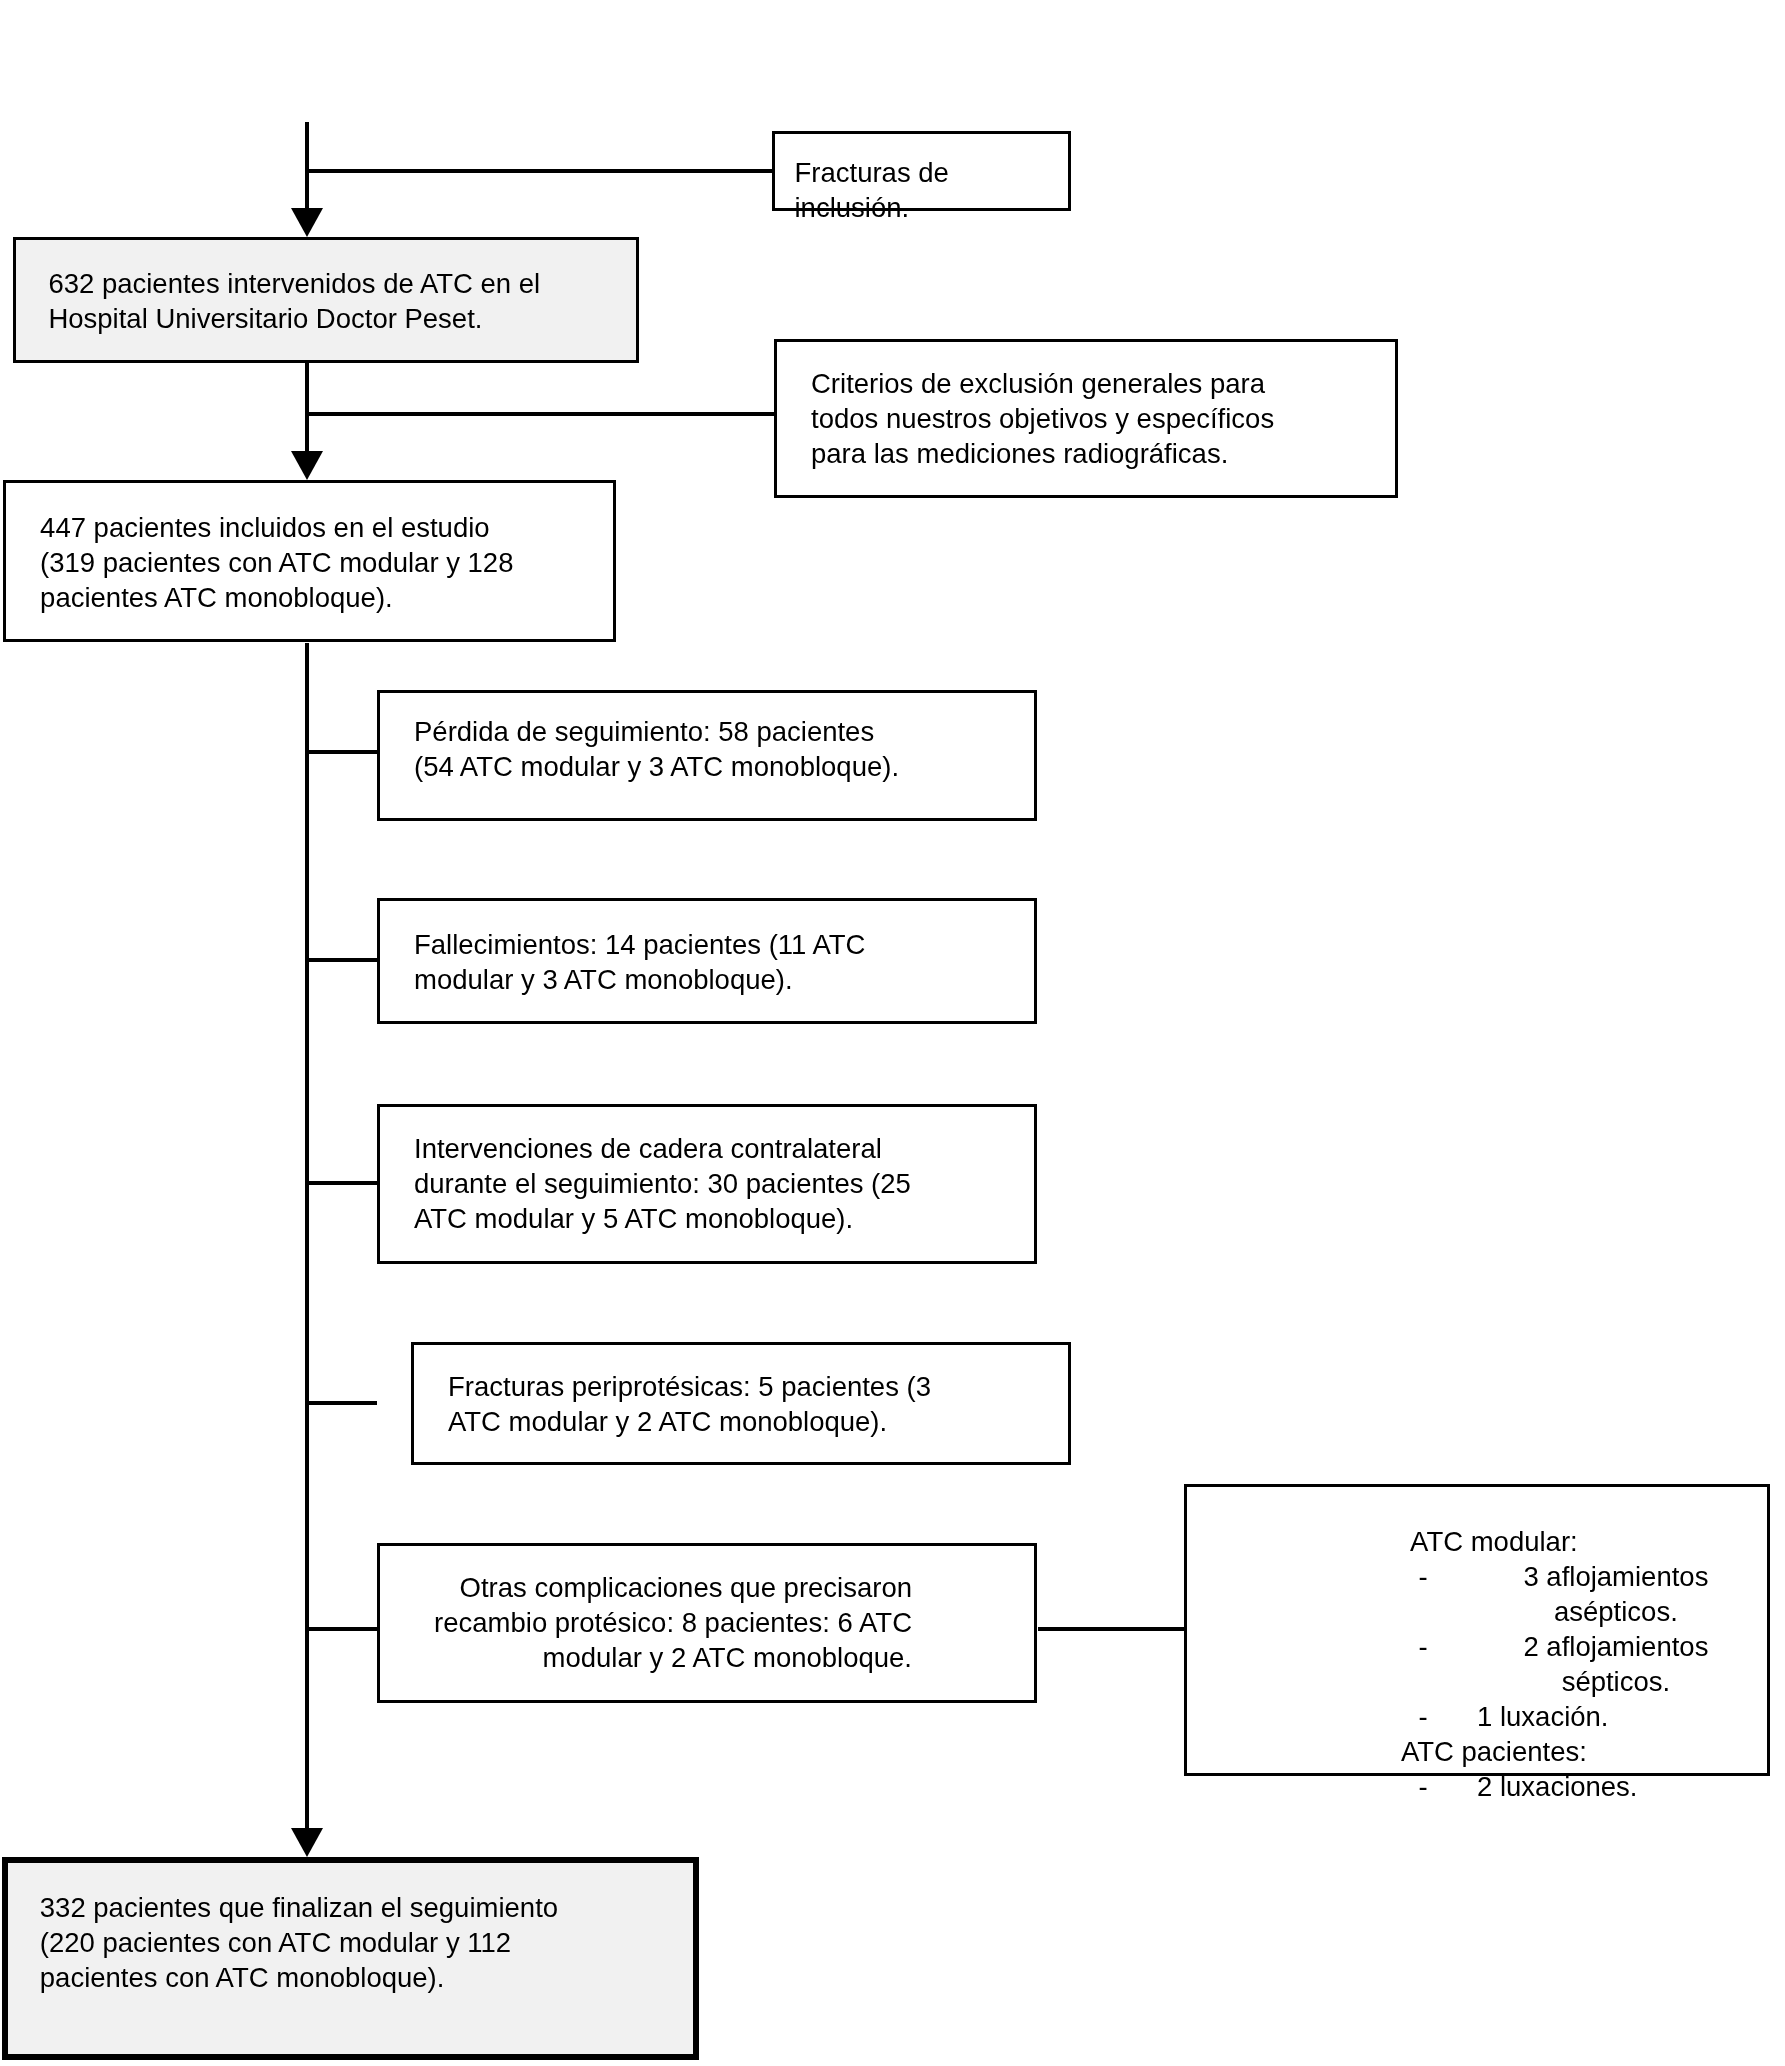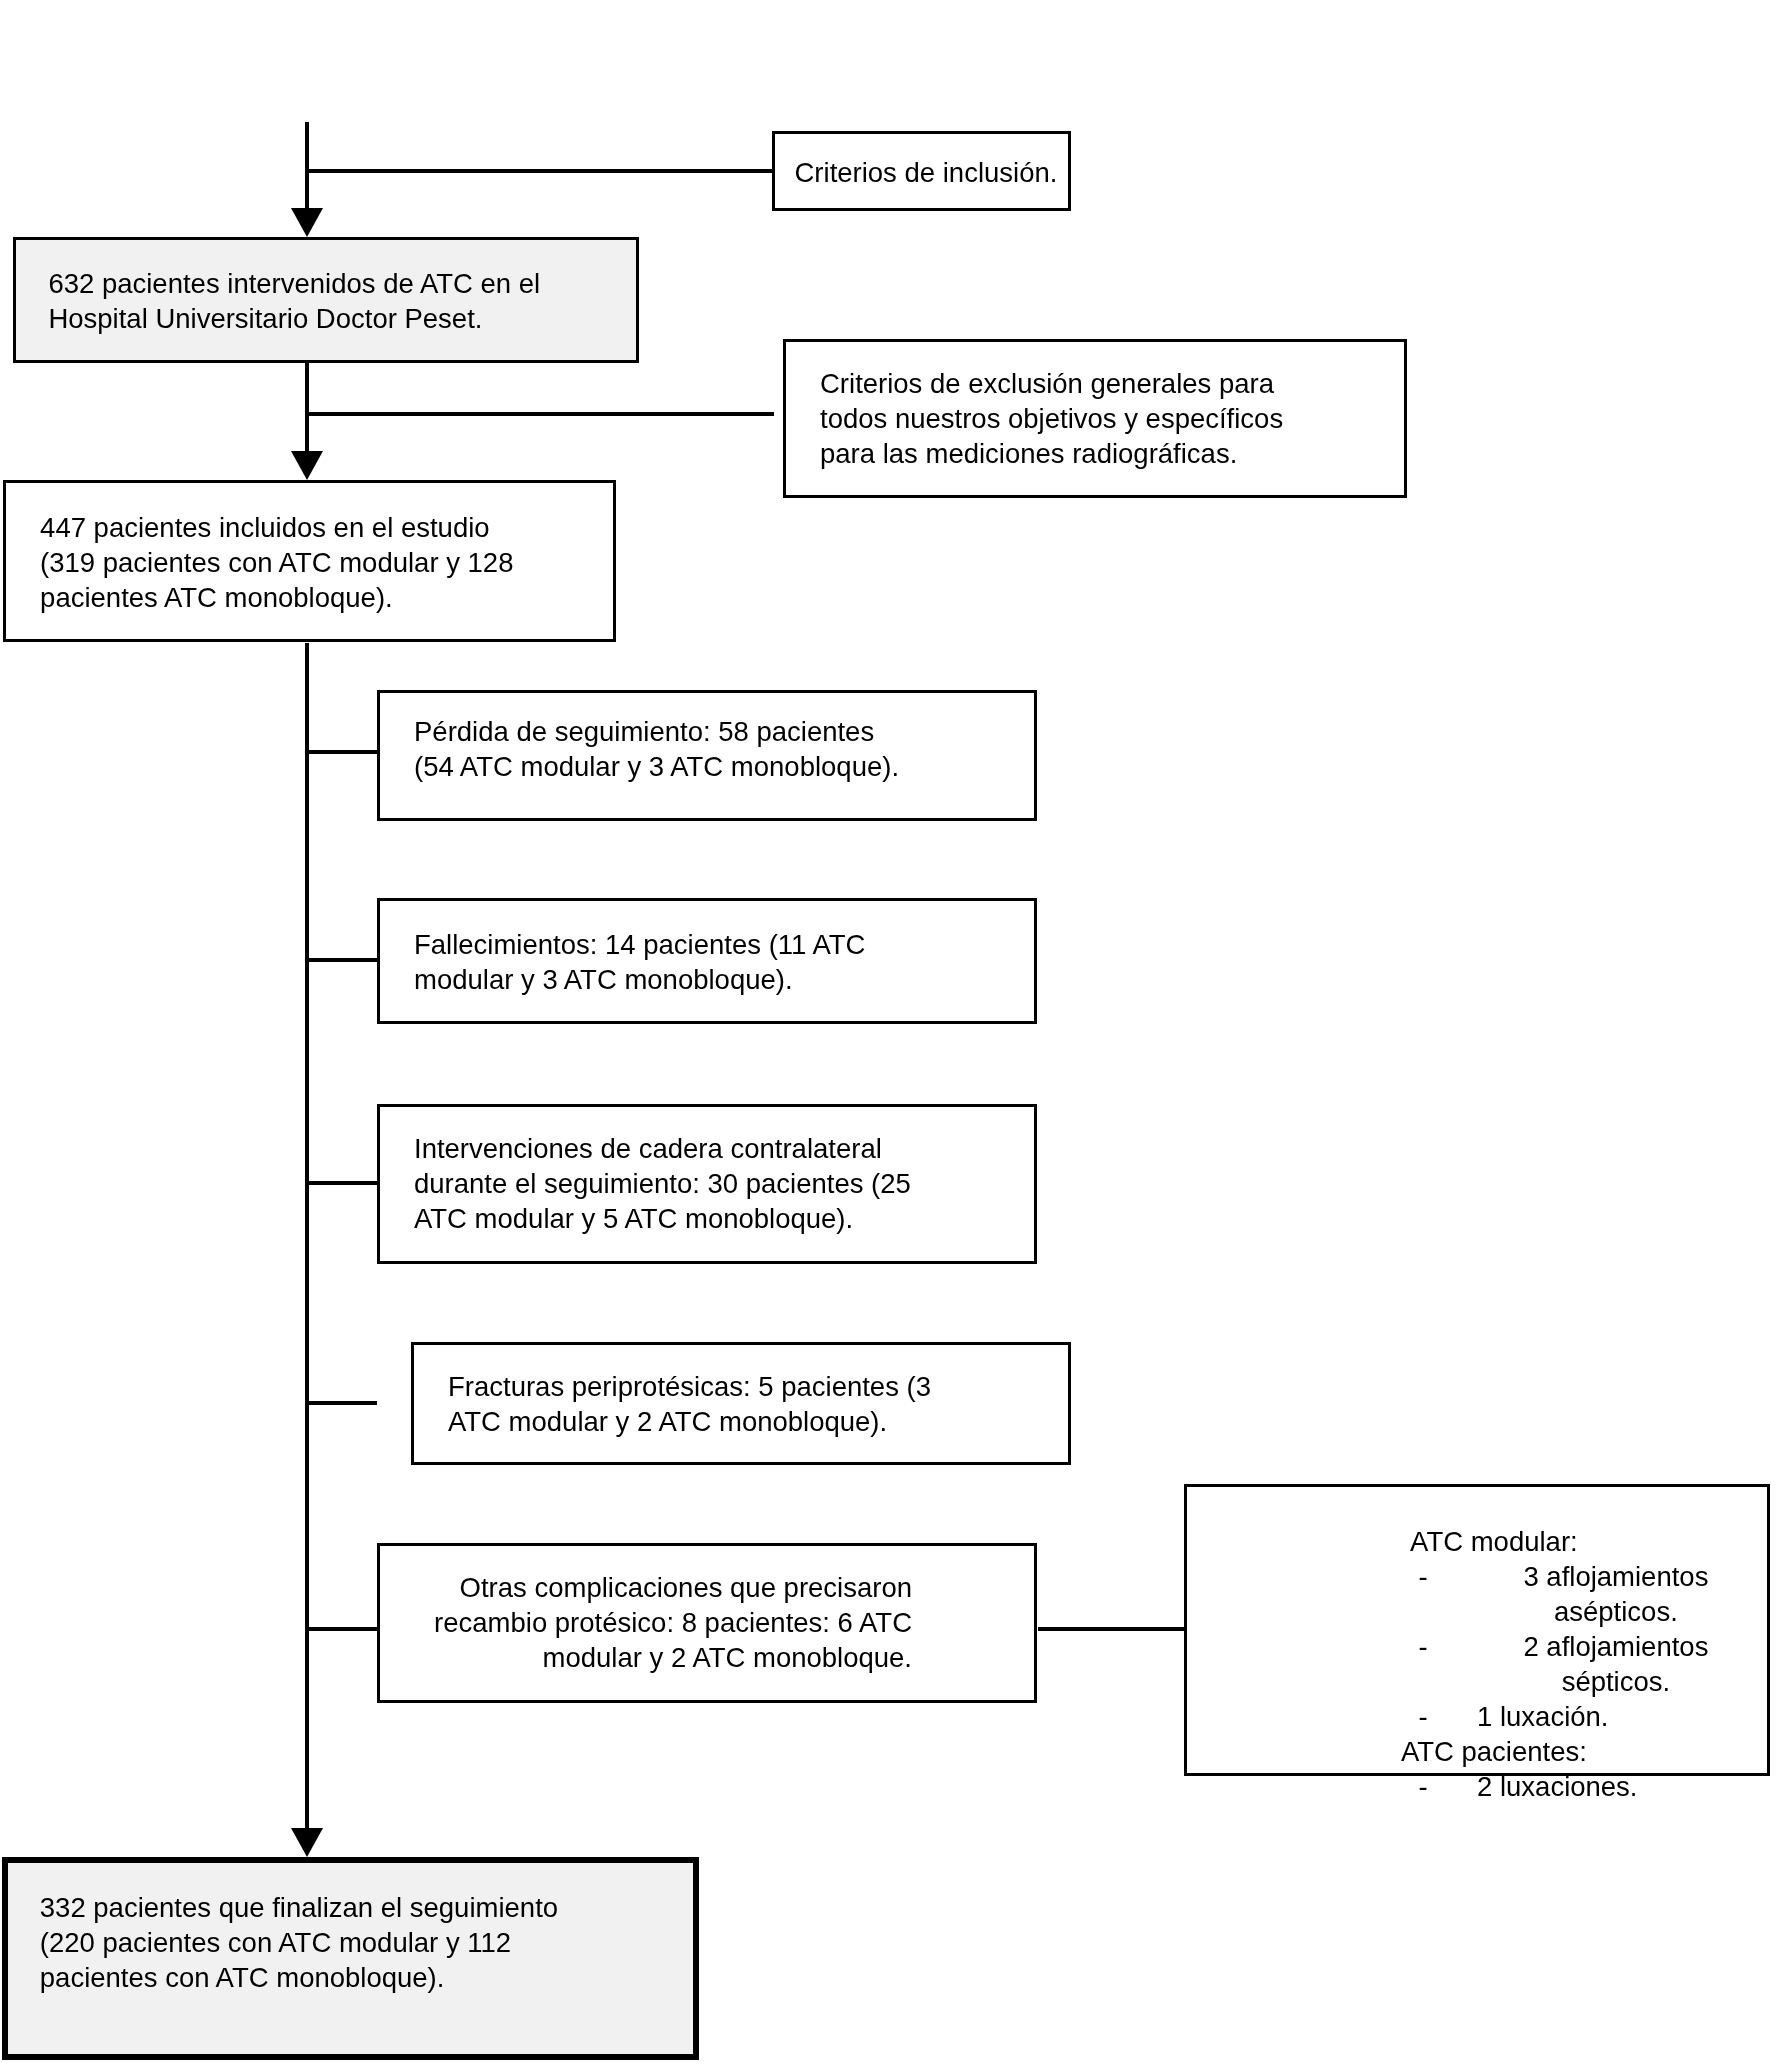--- a/index.html
+++ b/index.html
@@ -24,21 +24,21 @@
     border: 3.1px solid #000000;
     background: #ffffff;
     font-size: 27.5px;
     line-height: 35px;
   }
   .node.shaded { background: #f1f1f1; }
 
   .n638           { left: 6.1px;   top: 3.1px;    width: 629px; height: 119px; padding: 22px 37px 0 32px; }
   .inclusion      { left: 772px; top: 131px;  width: 299px;  height: 80px; padding: 21px 4.9px 0 19.5px; }
   .n632           { left: 13.4px;   top: 237px;  width: 626px; height: 126px; padding: 26px 37px 0 32px; }
-  .exclusion      { left: 774px; top: 339px;  width: 624px; height: 159px; padding: 24.4px 73px 0 34px; margin-left: 9px; }
+  .exclusion      { left: 774px; top: 339px;  width: 624px; height: 159px; padding: 24.4px 73px 0 34px; }
   .n447           { left: 3.1px;    top: 480px;  width: 613px; height: 162px; padding: 27px 92px 0 34px; }
   .perdida        { left: 377px;  top: 690px; width: 660px; height: 131px; padding: 21px 122px 0 34px; }
   .fallecimientos { left: 377px;  top: 898px; width: 660px; height: 126px; padding: 26px 122px 0 34px; }
   .intervenciones { left: 377px;  top: 1104px; width: 660px; height: 160px; padding: 24.4px 122px 0 34px; }
   .fracturas      { left: 377px;  top: 1342px; width: 660px; height: 123px; padding: 24.4px 122px 0 34px; margin-left: 34px; }
   .otras          { left: 377px;  top: 1543px; width: 660px; height: 160px; padding: 24.4px 122px 0 34px; text-align: right; }
   .detail         { left: 1184px; top: 1484px; width: 586px;  height: 292px; padding: 37px 12.2px 0 46px; text-align: center; }
   .n332           { left: 1.8px;    top: 1857px; width: 697px; height: 203px; padding: 27px 98px 0 32px; border-width: 6.7px; }
 
   .detail-item { display: flex; margin-left: 136px; }
@@ -91,21 +91,21 @@
   <div class="connector conn-v v3"></div>
   <div class="connector conn-h b1"></div>
   <div class="connector conn-h b2"></div>
   <div class="connector conn-h b3"></div>
   <div class="connector conn-h b4"></div>
   <div class="connector conn-h b5"></div>
   <div class="connector conn-h hR"></div>
   <div class="arrowhead a3"></div>
 
 
-  <div class="node inclusion">Criterios de inclusión.</div>
+  <div class="node inclusion">Fracturas de inclusión.</div>
 
   <div class="node shaded n632">632 pacientes intervenidos de ATC en el Hospital Universitario Doctor Peset.</div>
 
   <div class="node exclusion">Criterios de exclusión generales para todos nuestros objetivos y específicos para las mediciones radiográficas.</div>
 
   <div class="node n447">447 pacientes incluidos en el estudio (319 pacientes con ATC modular y 128 pacientes ATC monobloque).</div>
 
   <div class="node perdida">Pérdida de seguimiento: 58 pacientes (54 ATC modular y 3 ATC monobloque).</div>
 
   <div class="node fallecimientos">Fallecimientos: 14 pacientes (11 ATC modular y 3 ATC monobloque).</div>

